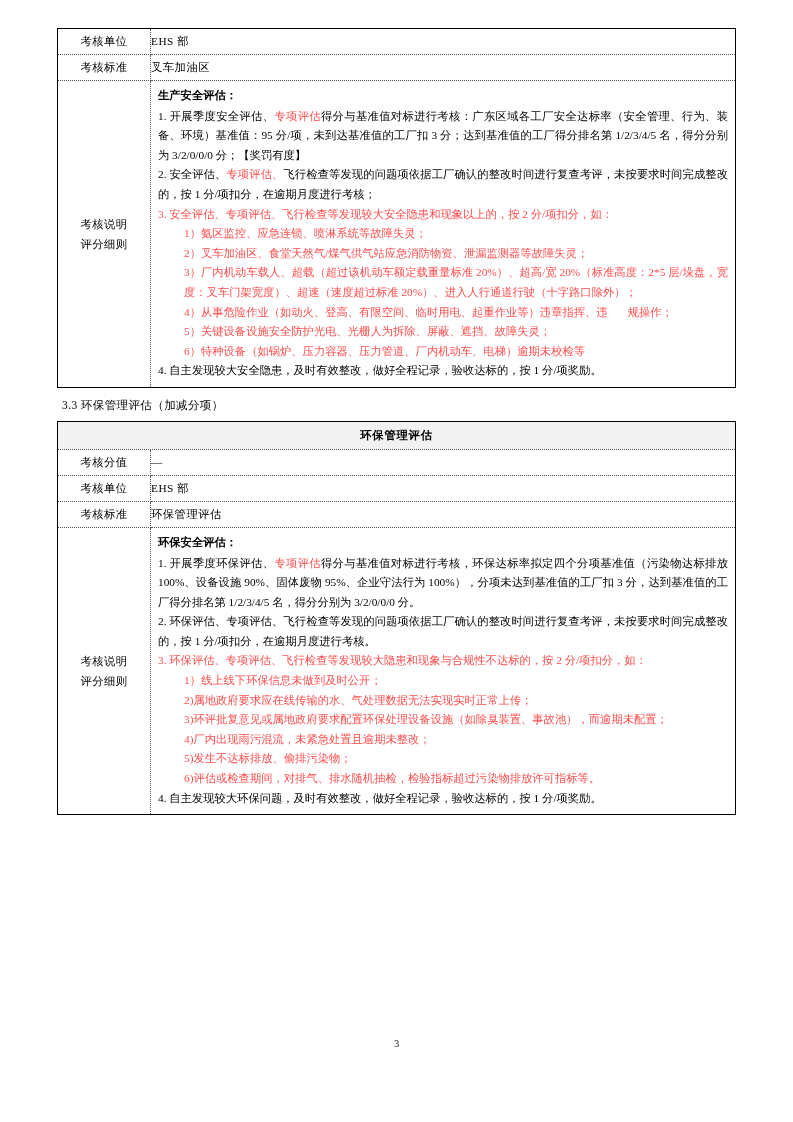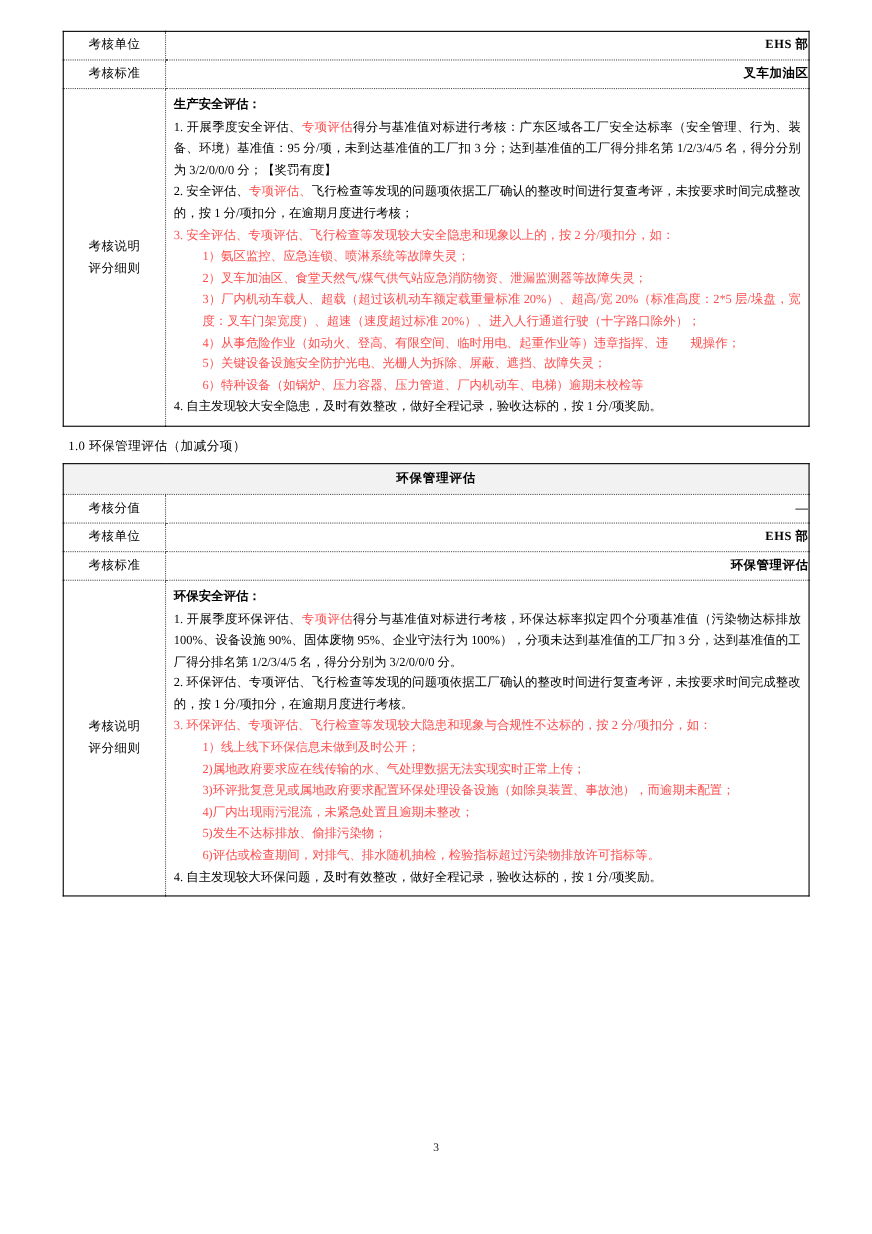--- a/index.html
+++ b/index.html
@@ -44,25 +44,24 @@
 
   .lbl-col { width: 93px; }
 
   .cell-lbl {
     text-align: center;
     height: 25px;
     line-height: 25px;
     letter-spacing: 0.5px;
   }
   .cell-val {
-    text-align: right;
+    text-align: left;
     height: 25px;
     line-height: 25px;
     letter-spacing: 0.5px;
-    font-weight: bold;
   }
   .hdr-row td {
     background: #f2f2f2;
     text-align: center;
     height: 27px;
     line-height: 27px;
     font-weight: bold;
     letter-spacing: 0.8px;
     border-bottom: 1px dotted #555;
   }
@@ -150,21 +149,21 @@
           <p class="red ind">3）厂内机动车载人、超载（超过该机动车额定载重量标准 20%）、超高/宽 20%（标准高度：2*5 层/垛盘，宽度：叉车门架宽度）、超速（速度超过标准 20%）、进入人行通道行驶（十字路口除外）；</p>
           <p class="red ind"><span>4）从事危险作业（如动火、登高、有限空间、临时用电、起重作业等）违章指挥、违</span><span class="wide-gap"></span><span>规操作；</span></p>
           <p class="red ind">5）关键设备设施安全防护光电、光栅人为拆除、屏蔽、遮挡、故障失灵；</p>
           <p class="red ind">6）特种设备（如锅炉、压力容器、压力管道、厂内机动车、电梯）逾期未校检等</p>
           <p>4. 自主发现较大安全隐患，及时有效整改，做好全程记录，验收达标的，按 1 分/项奖励。</p>
         </td>
       </tr>
     </tbody>
   </table>
 
-  <div class="sec-head">1.0 环保管理评估（加减分项）</div>
+  <div class="sec-head">3.3 环保管理评估（加减分项）</div>
 
   <table class="doc">
     <colgroup>
         <col class="lbl-col">
         <col>
       </colgroup>
     <tbody>
       <tr class="hdr-row">
         <td colspan="2">环保管理评估</td>
       </tr>

